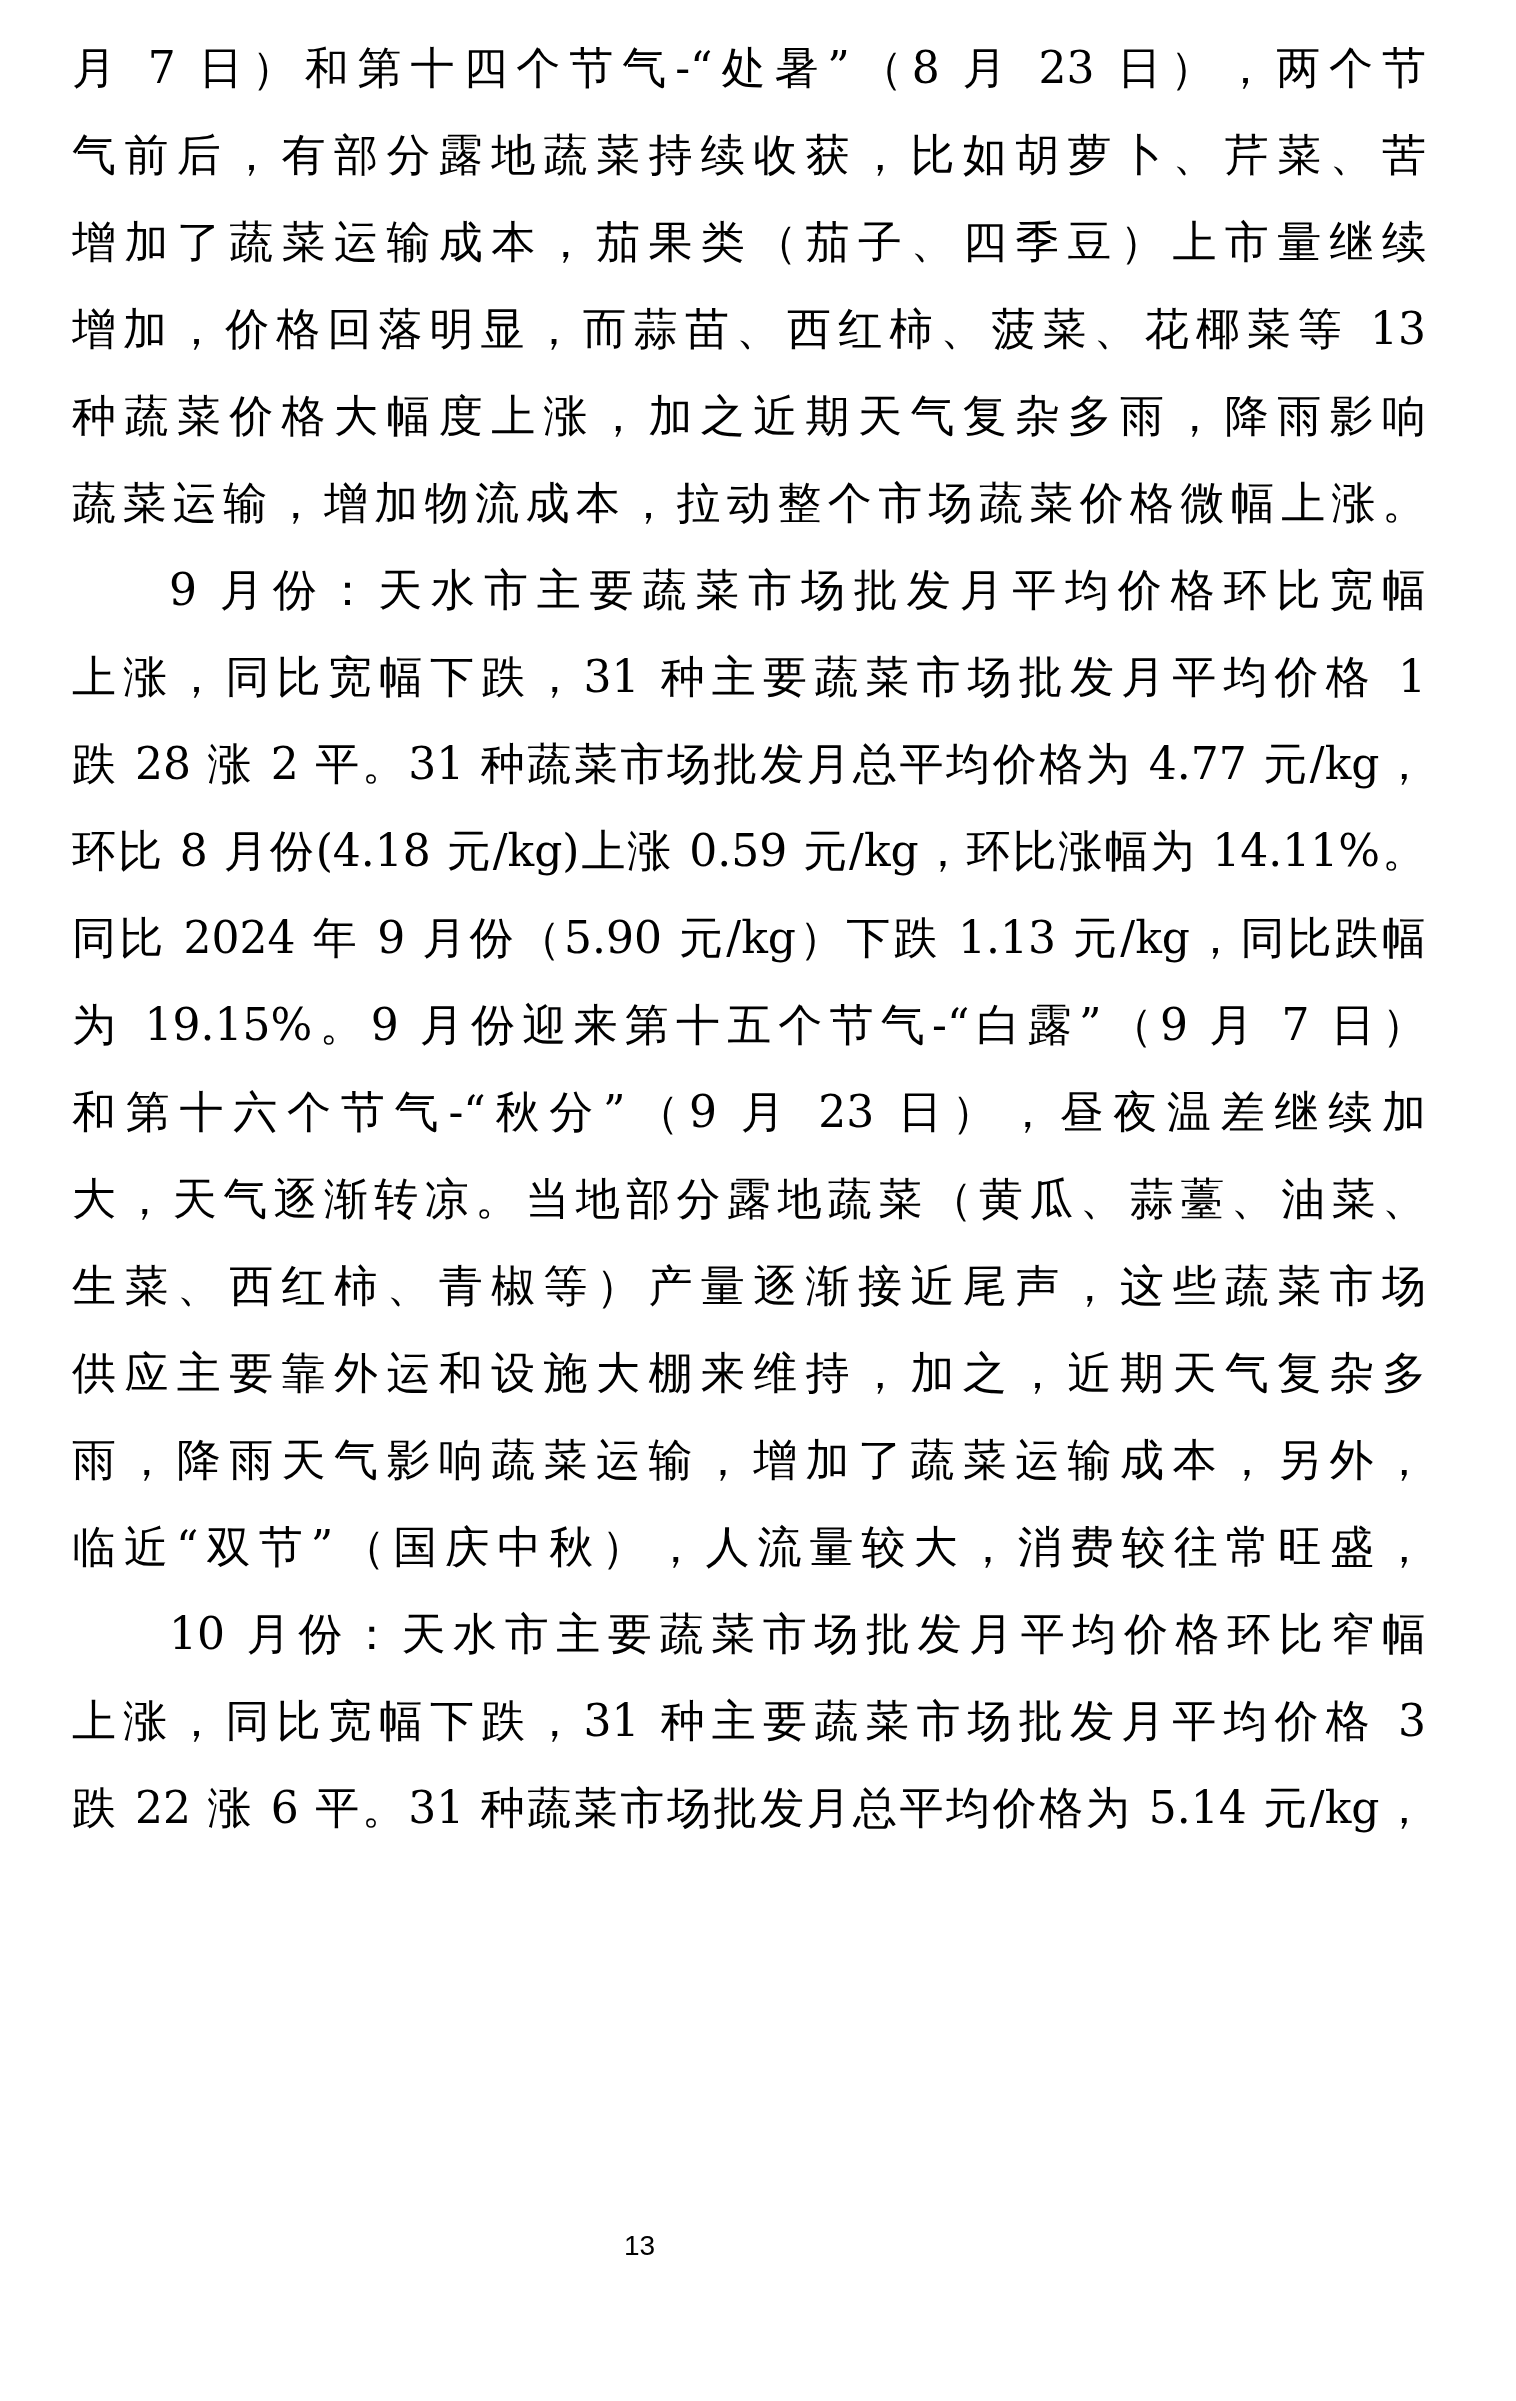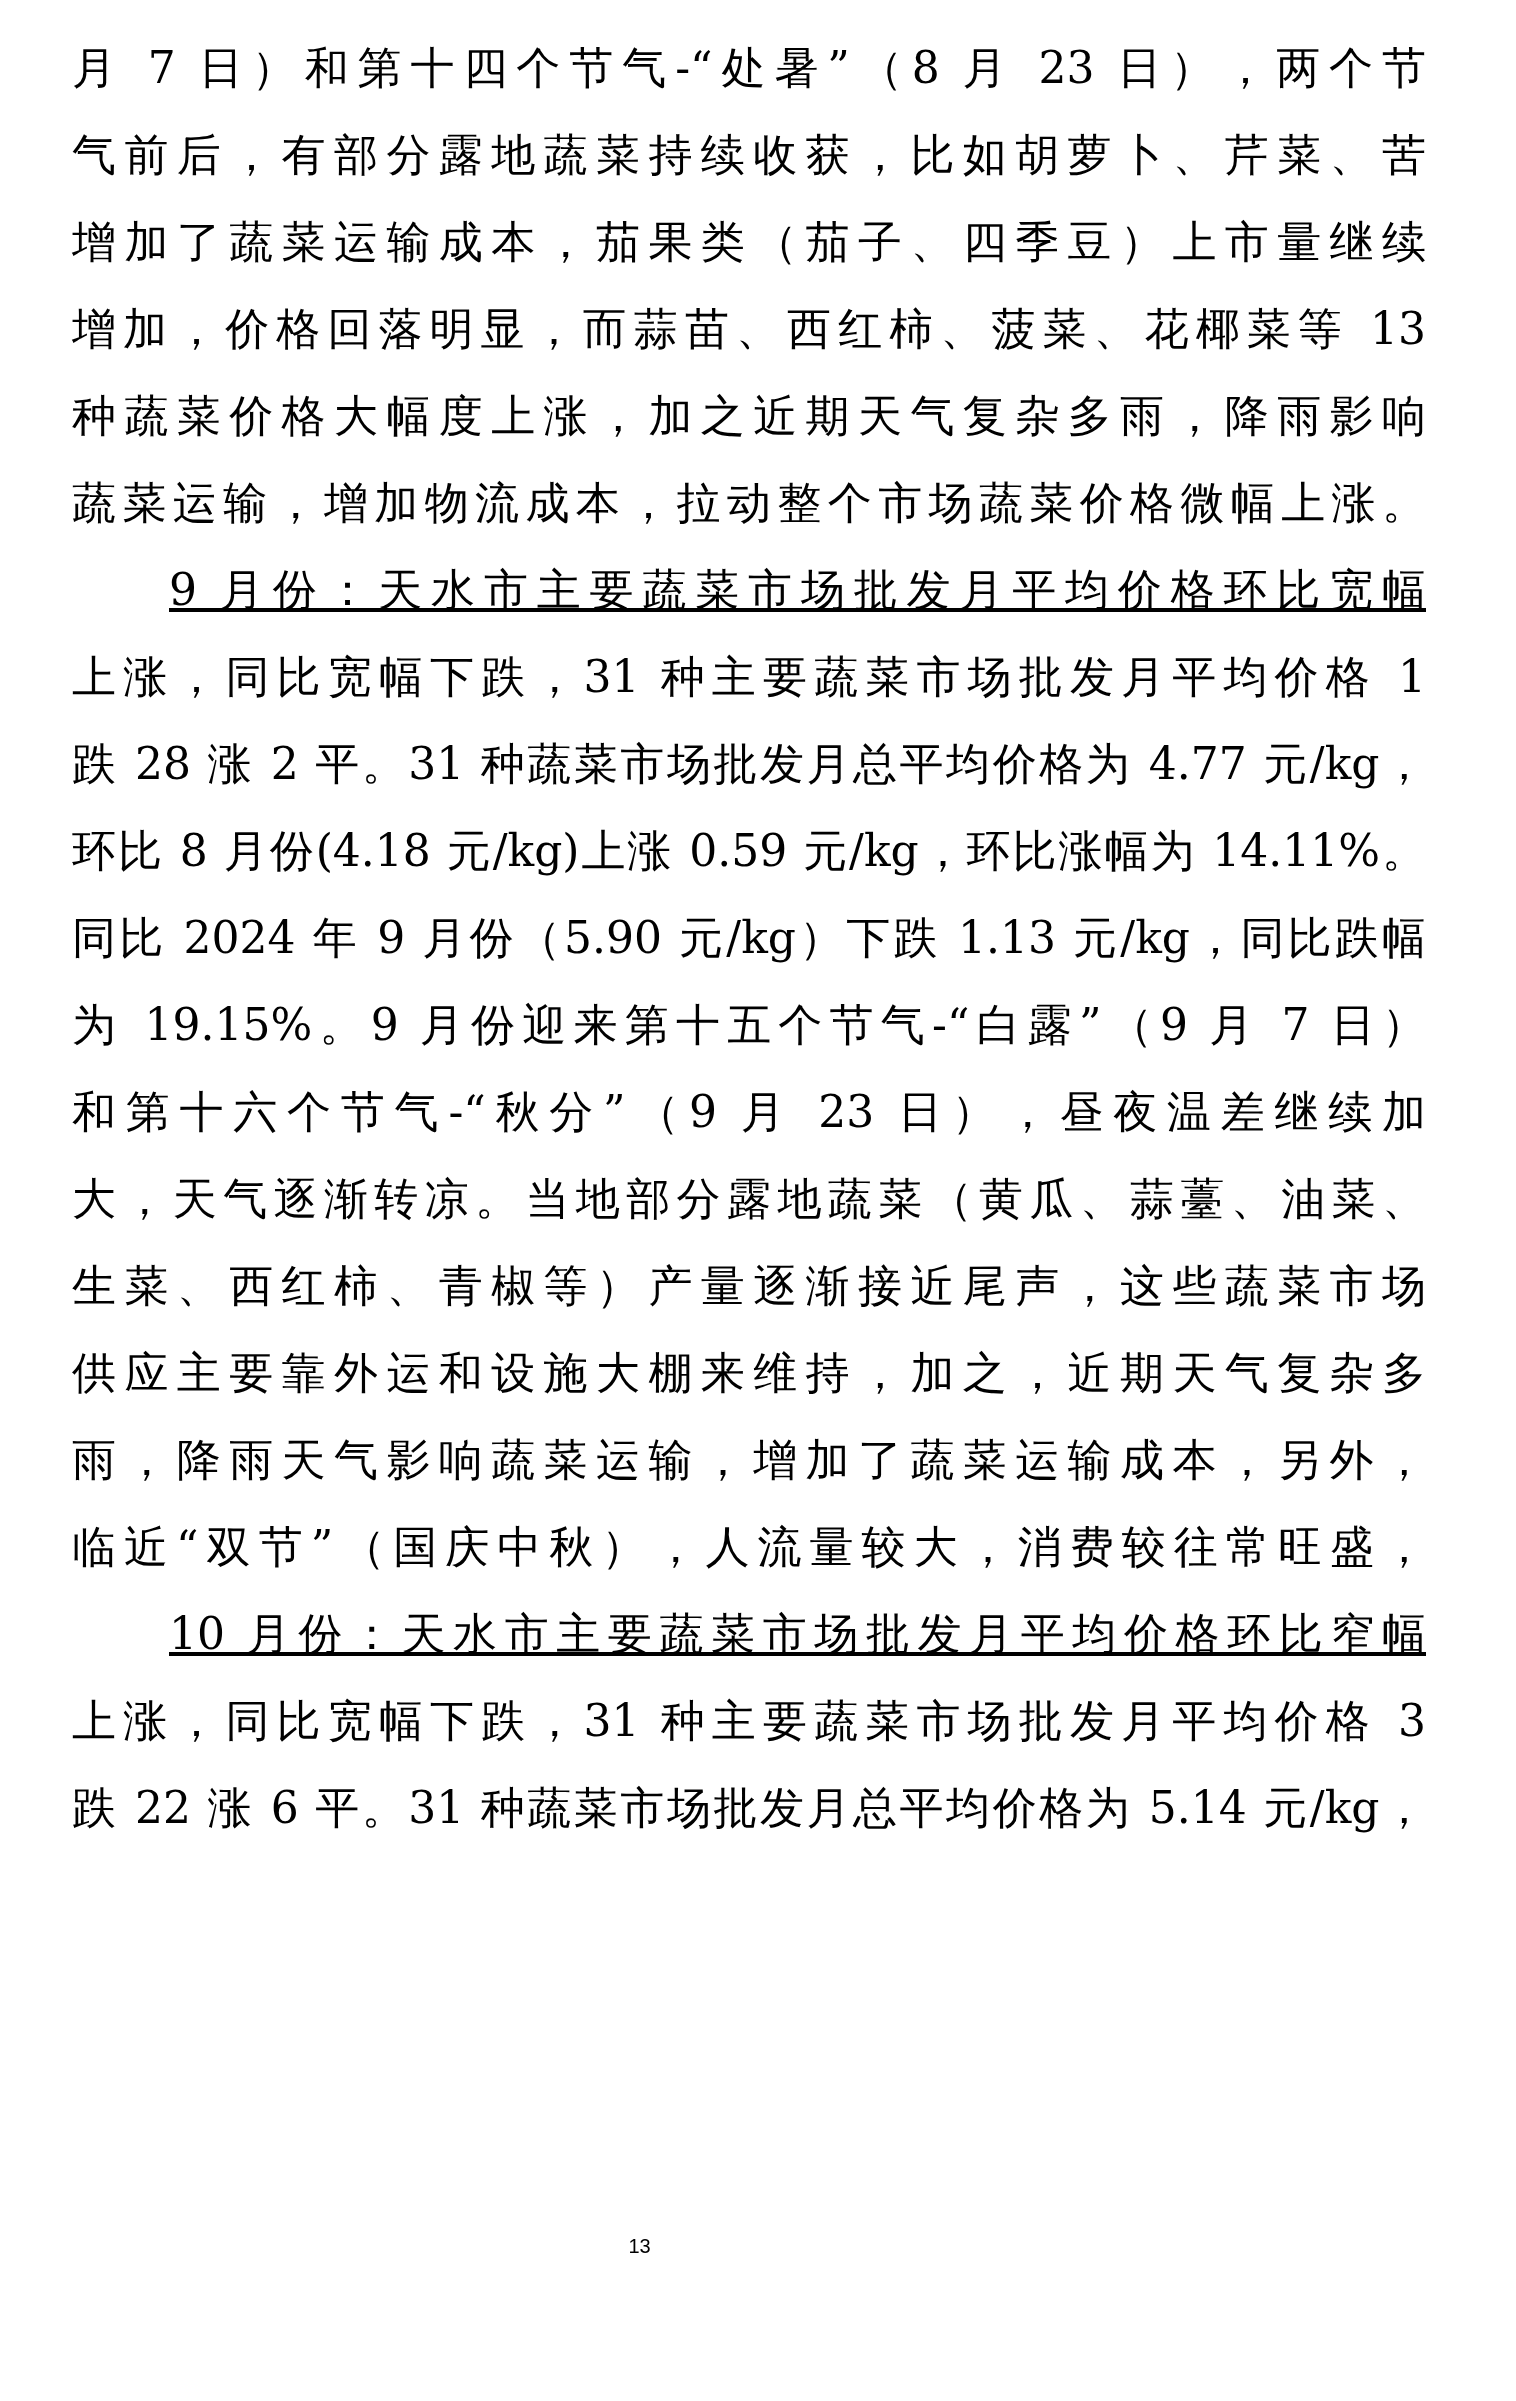--- a/index.html
+++ b/index.html
@@ -34,30 +34,29 @@
     line-height: 76px;
     font-size: 44px;
     white-space: nowrap;
     text-align: justify;
     text-align-last: justify;
     letter-spacing: 0;
     overflow: visible;
   }
   .line.indent {
     padding-left: 97px;
-    text-decoration: underline;
   }
   .page-number {
     position: absolute;
     left: 0;
     width: 1279px;
     top: 2230px;
     text-align: center;
     font-family: "Liberation Sans", sans-serif;
-    font-size: 20px;
+    font-size: 28px;
     line-height: 32px;
     color: #000000;
   }
 </style>
 </head>
 <body>
 
 <div class="page">
   <div class="body-text">
 

